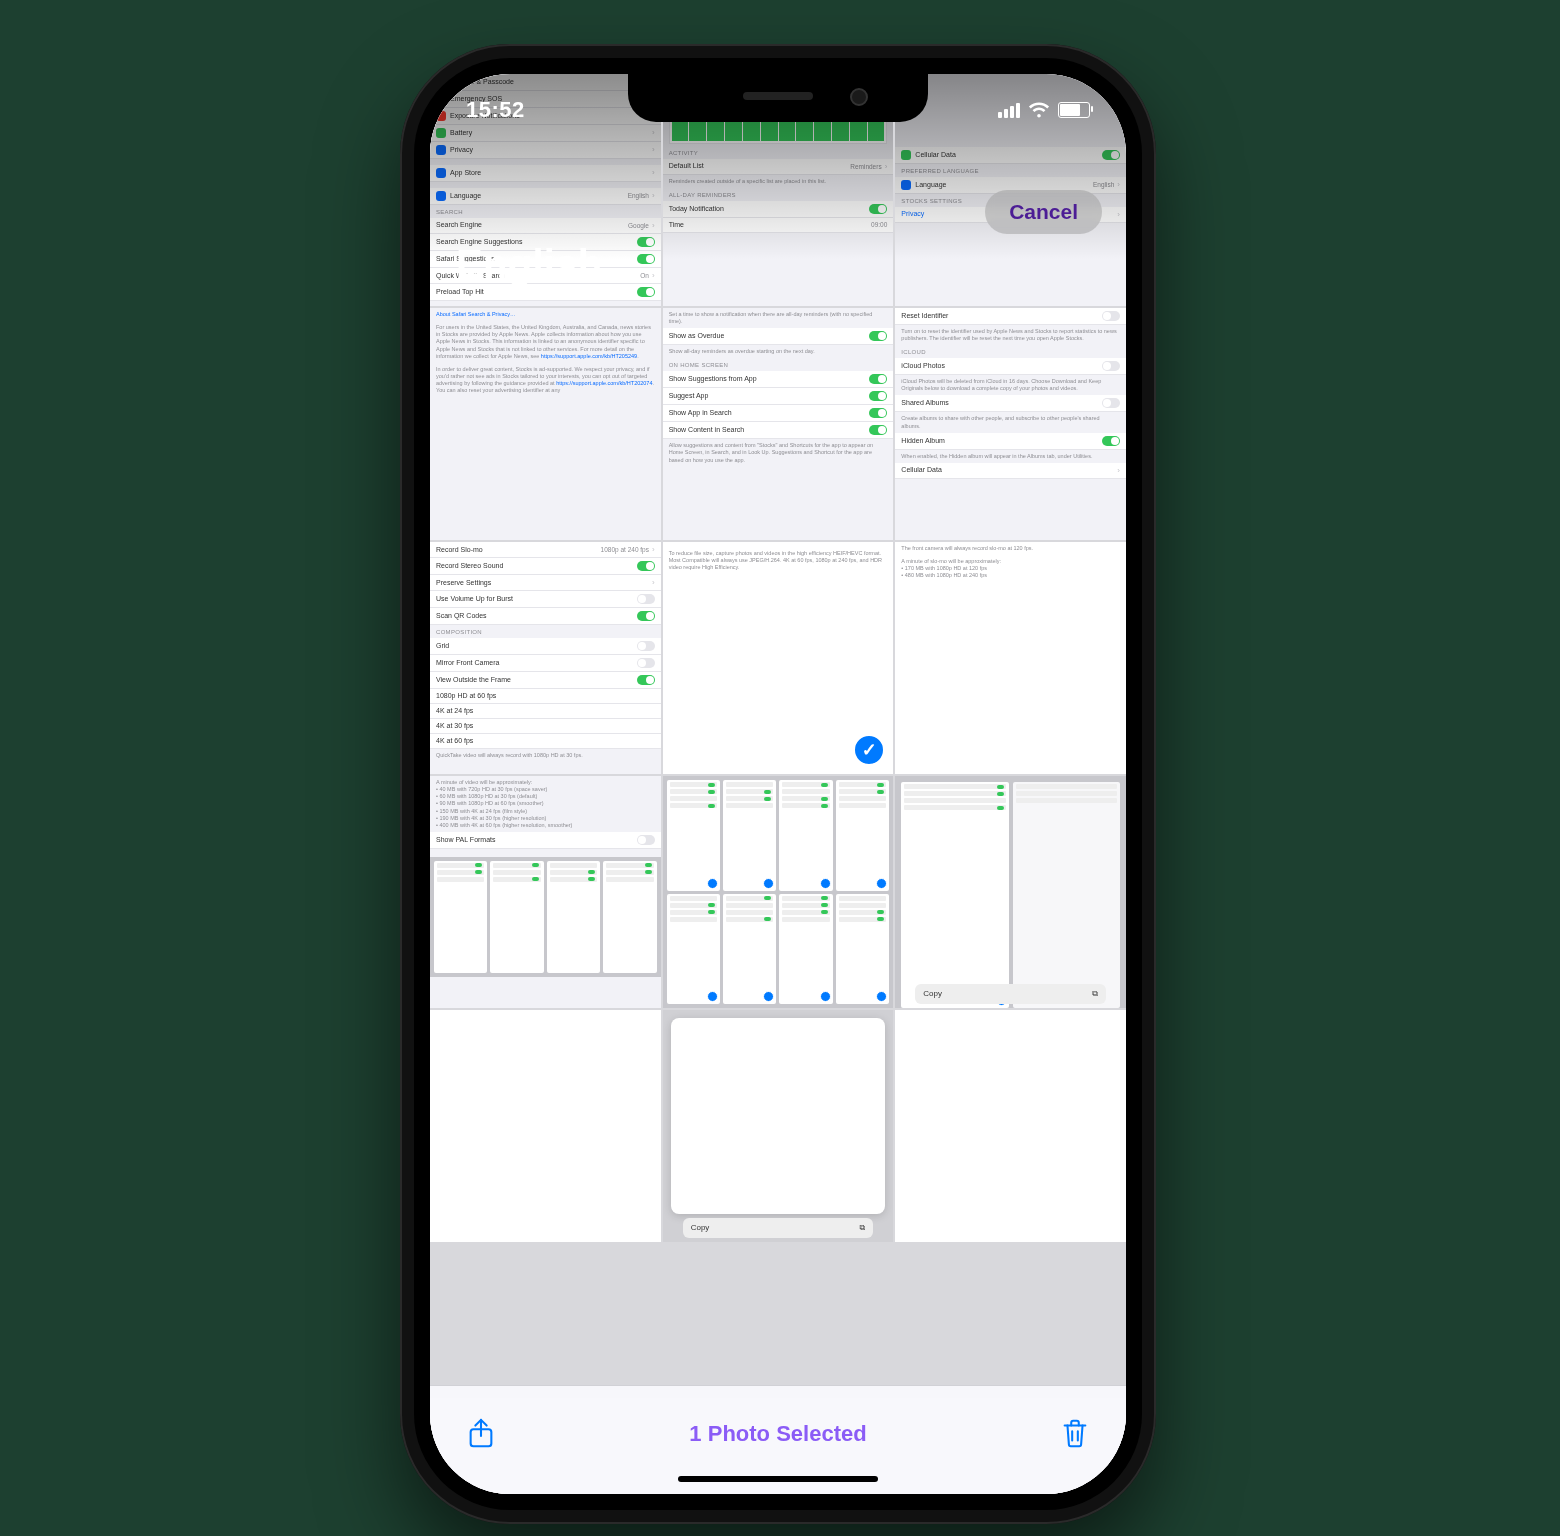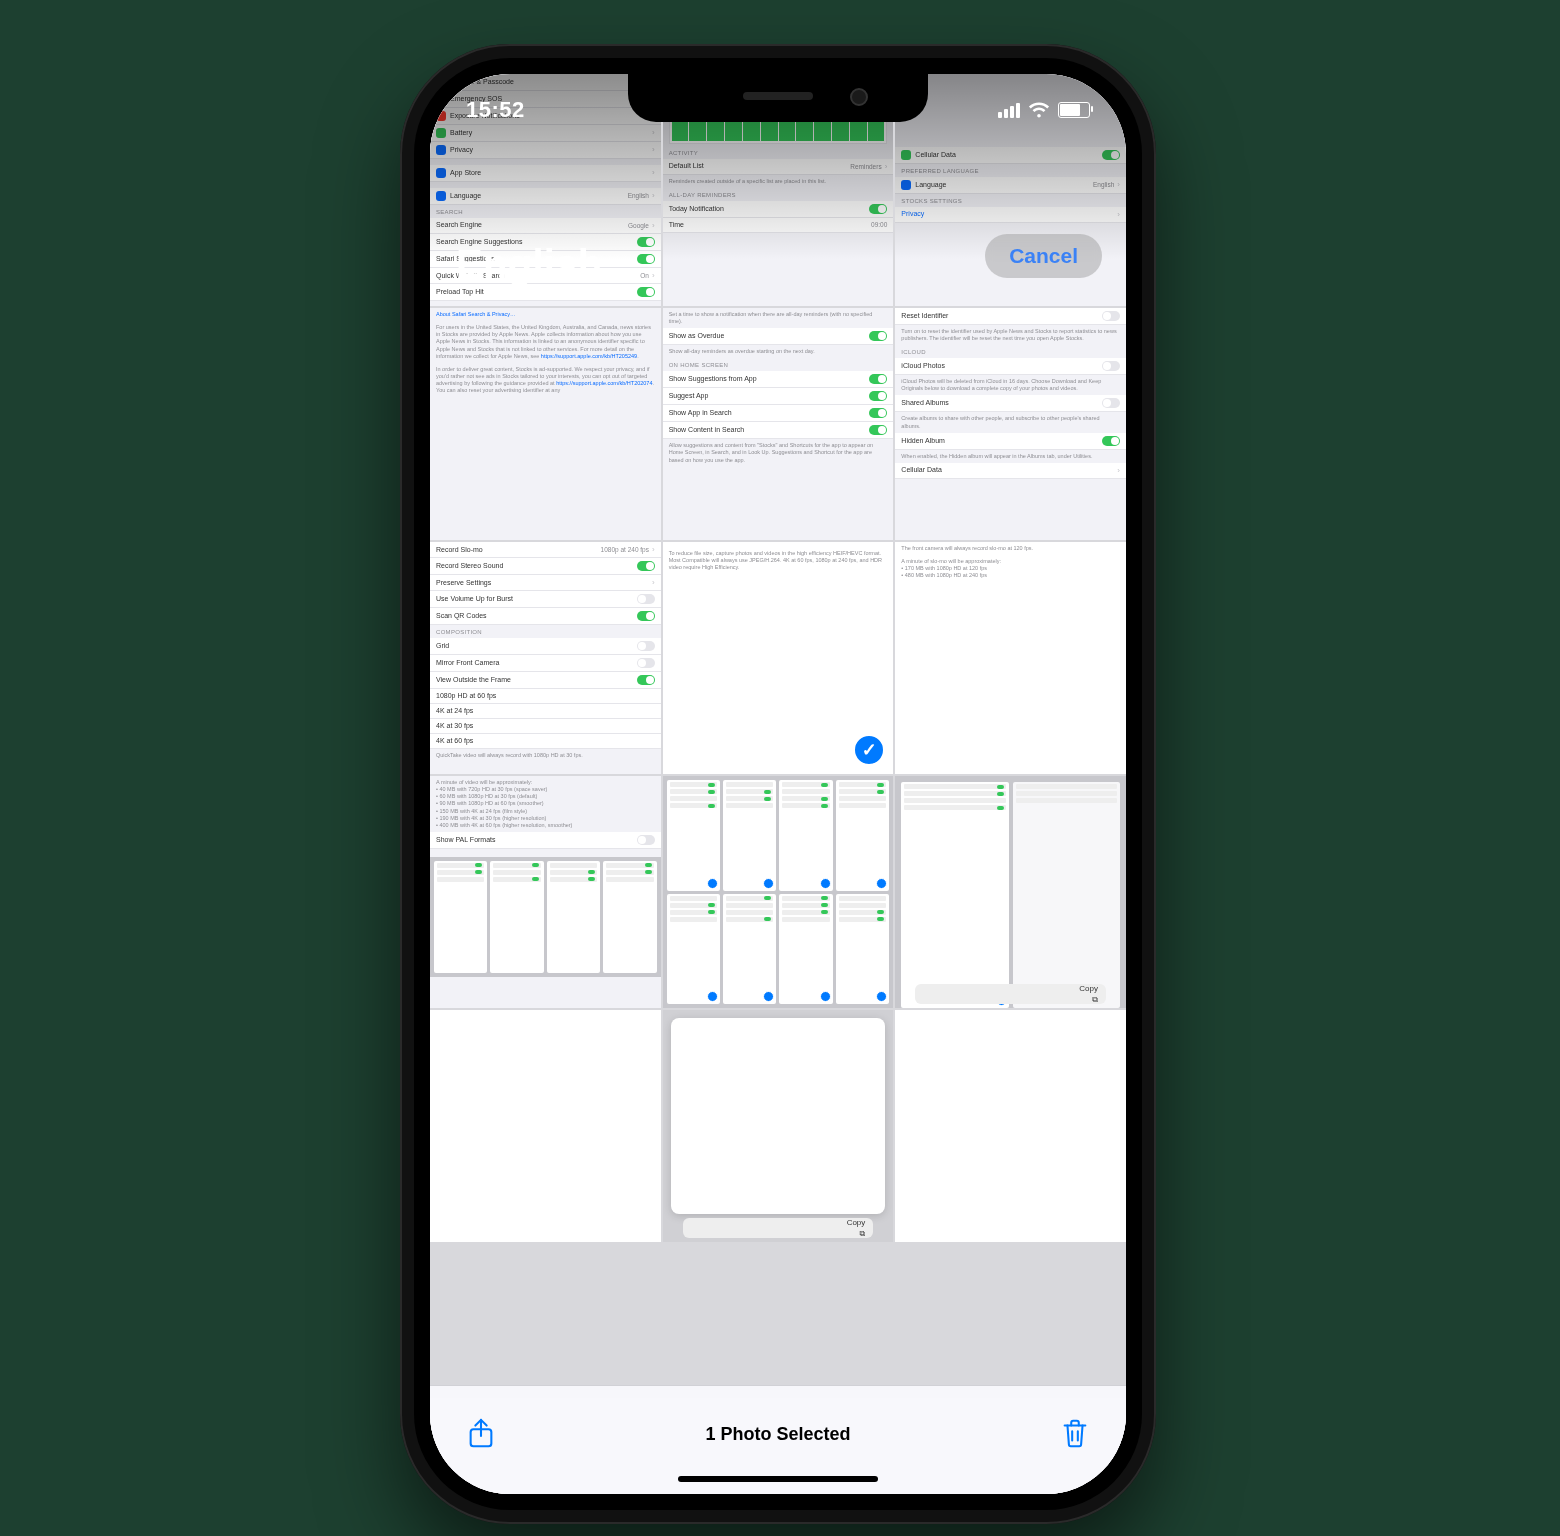--- a/index.html
+++ b/index.html
@@ -15,21 +15,21 @@
   .status-right{display:flex;align-items:center;gap:8px;}
   .signal{display:flex;align-items:flex-end;gap:2px;}
   .signal span{width:4px;background:#fff;border-radius:1px;}
   .signal span:nth-child(1){height:6px}.signal span:nth-child(2){height:9px}.signal span:nth-child(3){height:12px}.signal span:nth-child(4){height:15px}
   .wifi{width:22px;height:16px;position:relative;}
   .wifi svg{display:block}
   .battery{width:30px;height:14px;border:1.5px solid #fff;border-radius:3px;position:relative;}
   .battery::after{content:"";position:absolute;right:-4px;top:3px;width:2px;height:6px;background:#fff;border-radius:1px;}
   .battery .fill{position:absolute;left:1px;top:1px;bottom:1px;width:65%;background:#fff;border-radius:1px;}
   .overlay-title{position:absolute;left:26px;top:168px;z-index:45;color:#fff;font-size:40px;font-weight:700;letter-spacing:.3px;}
-  .cancel-btn{position:absolute;right:24px;top:116px;z-index:45;background:rgba(150,150,150,.45);backdrop-filter:blur(4px);color:#3b82f6;font-size:21px;font-weight:600;border:none;border-radius:22px;padding:10px 24px;cursor:pointer;margin-top:44px;}
+  .cancel-btn{position:absolute;right:24px;top:116px;z-index:45;background:rgba(150,150,150,.45);backdrop-filter:blur(4px);color:#4c1d95;font-size:21px;font-weight:600;border:none;border-radius:22px;padding:10px 24px;cursor:pointer;}
   .grid{position:absolute;inset:0;display:grid;grid-template-columns:repeat(3,1fr);grid-auto-rows:232px;gap:2px;background:#d8d8dc;}
   .thumb{background:#f2f2f7;position:relative;overflow:hidden;font-size:7px;line-height:1.15;color:#333;}
   .thumb .fade{position:absolute;inset:0;background:linear-gradient(180deg,rgba(0,0,0,.45),rgba(0,0,0,.0) 80%);pointer-events:none;}
   .row{display:flex;align-items:center;justify-content:space-between;background:#fff;padding:3px 6px;border-bottom:.5px solid #e5e5ea;}
   .row .l{display:flex;align-items:center;gap:4px;}
   .ico{width:10px;height:10px;border-radius:3px;background:#8e8e93;}
   .ico.blue{background:#0a6cff}.ico.green{background:#34c759}.ico.red{background:#ff3b30}
   .sec{color:#8e8e93;font-size:6px;padding:4px 6px 2px;background:#f2f2f7;text-transform:uppercase;letter-spacing:.3px}
   .val{color:#8e8e93;font-size:6.5px;display:flex;align-items:center;gap:3px}
   .chev{color:#c7c7cc;font-size:8px}
@@ -39,24 +39,24 @@
   .tog.on::after{right:1px}.tog:not(.on)::after{left:1px}
   .note{font-size:5.5px;color:#8e8e93;padding:3px 6px;line-height:1.3}
   .link{color:#0a6cff}
   .selmark{position:absolute;right:8px;bottom:8px;width:28px;height:28px;border-radius:50%;background:#007aff;display:flex;align-items:center;justify-content:center;color:#fff;font-weight:700;font-size:18px;border:2px solid #fff;}
   .collage{display:grid;grid-template-columns:repeat(4,1fr);gap:3px;padding:4px;background:#c7c7cc;height:100%;box-sizing:border-box;}
   .mini{background:#fff;border-radius:2px;position:relative;overflow:hidden;}
   .mini .mrow{height:5px;margin:2px 3px;background:#eee;border-radius:1px;display:flex;justify-content:flex-end;align-items:center}
   .mini .mtog{width:7px;height:4px;border-radius:3px;background:#34c759;margin-right:2px}
   .mini .mchk{position:absolute;right:2px;bottom:2px;width:9px;height:9px;border-radius:50%;background:#007aff;border:1px solid #fff;}
   .copybox{position:absolute;inset:8px 8px 28px;background:#fff;border-radius:8px;box-shadow:0 2px 8px rgba(0,0,0,.15);}
-  .copybar{position:absolute;left:20px;right:20px;bottom:4px;height:20px;background:#eee;border-radius:6px;display:flex;align-items:flex-end;justify-content:space-between;padding:0 8px;font-size:8px;color:#333;flex-direction:column;}
+  .copybar{position:absolute;left:20px;right:20px;bottom:4px;height:20px;background:#eee;border-radius:6px;display:flex;align-items:center;justify-content:space-between;padding:0 8px;font-size:8px;color:#333;}
   .bottombar{position:absolute;left:0;right:0;bottom:0;height:96px;background:rgba(248,248,252,.96);border-top:.5px solid #d1d1d6;display:flex;align-items:center;justify-content:space-between;padding:0 30px 12px;z-index:40;}
   .homebar{position:absolute;bottom:12px;left:50%;transform:translateX(-50%);width:200px;height:6px;border-radius:4px;background:#000;z-index:60;}
-  .bottombar .title{font-size:18px;font-weight:600;color:#000000;}
+  .bottombar .title{font-size:22px;font-weight:600;color:#8b5cf6;}
   .iconbtn{background:none;border:none;padding:6px;cursor:pointer;color:#007aff;}
   .iconbtn svg{width:30px;height:32px;display:block}
   .chart{height:36px;margin:2px 6px;display:flex;align-items:flex-end;gap:1px;border:.5px solid #e5e5ea;padding:2px;background:#fff}
   .chart span{flex:1;background:#34c759;border-radius:1px 1px 0 0}
   .gridfoot{position:absolute;left:0;right:0;bottom:0;height:96px;background:#fff;}
 </style>
 </head>
 <body>
 
 <div class="stage">

